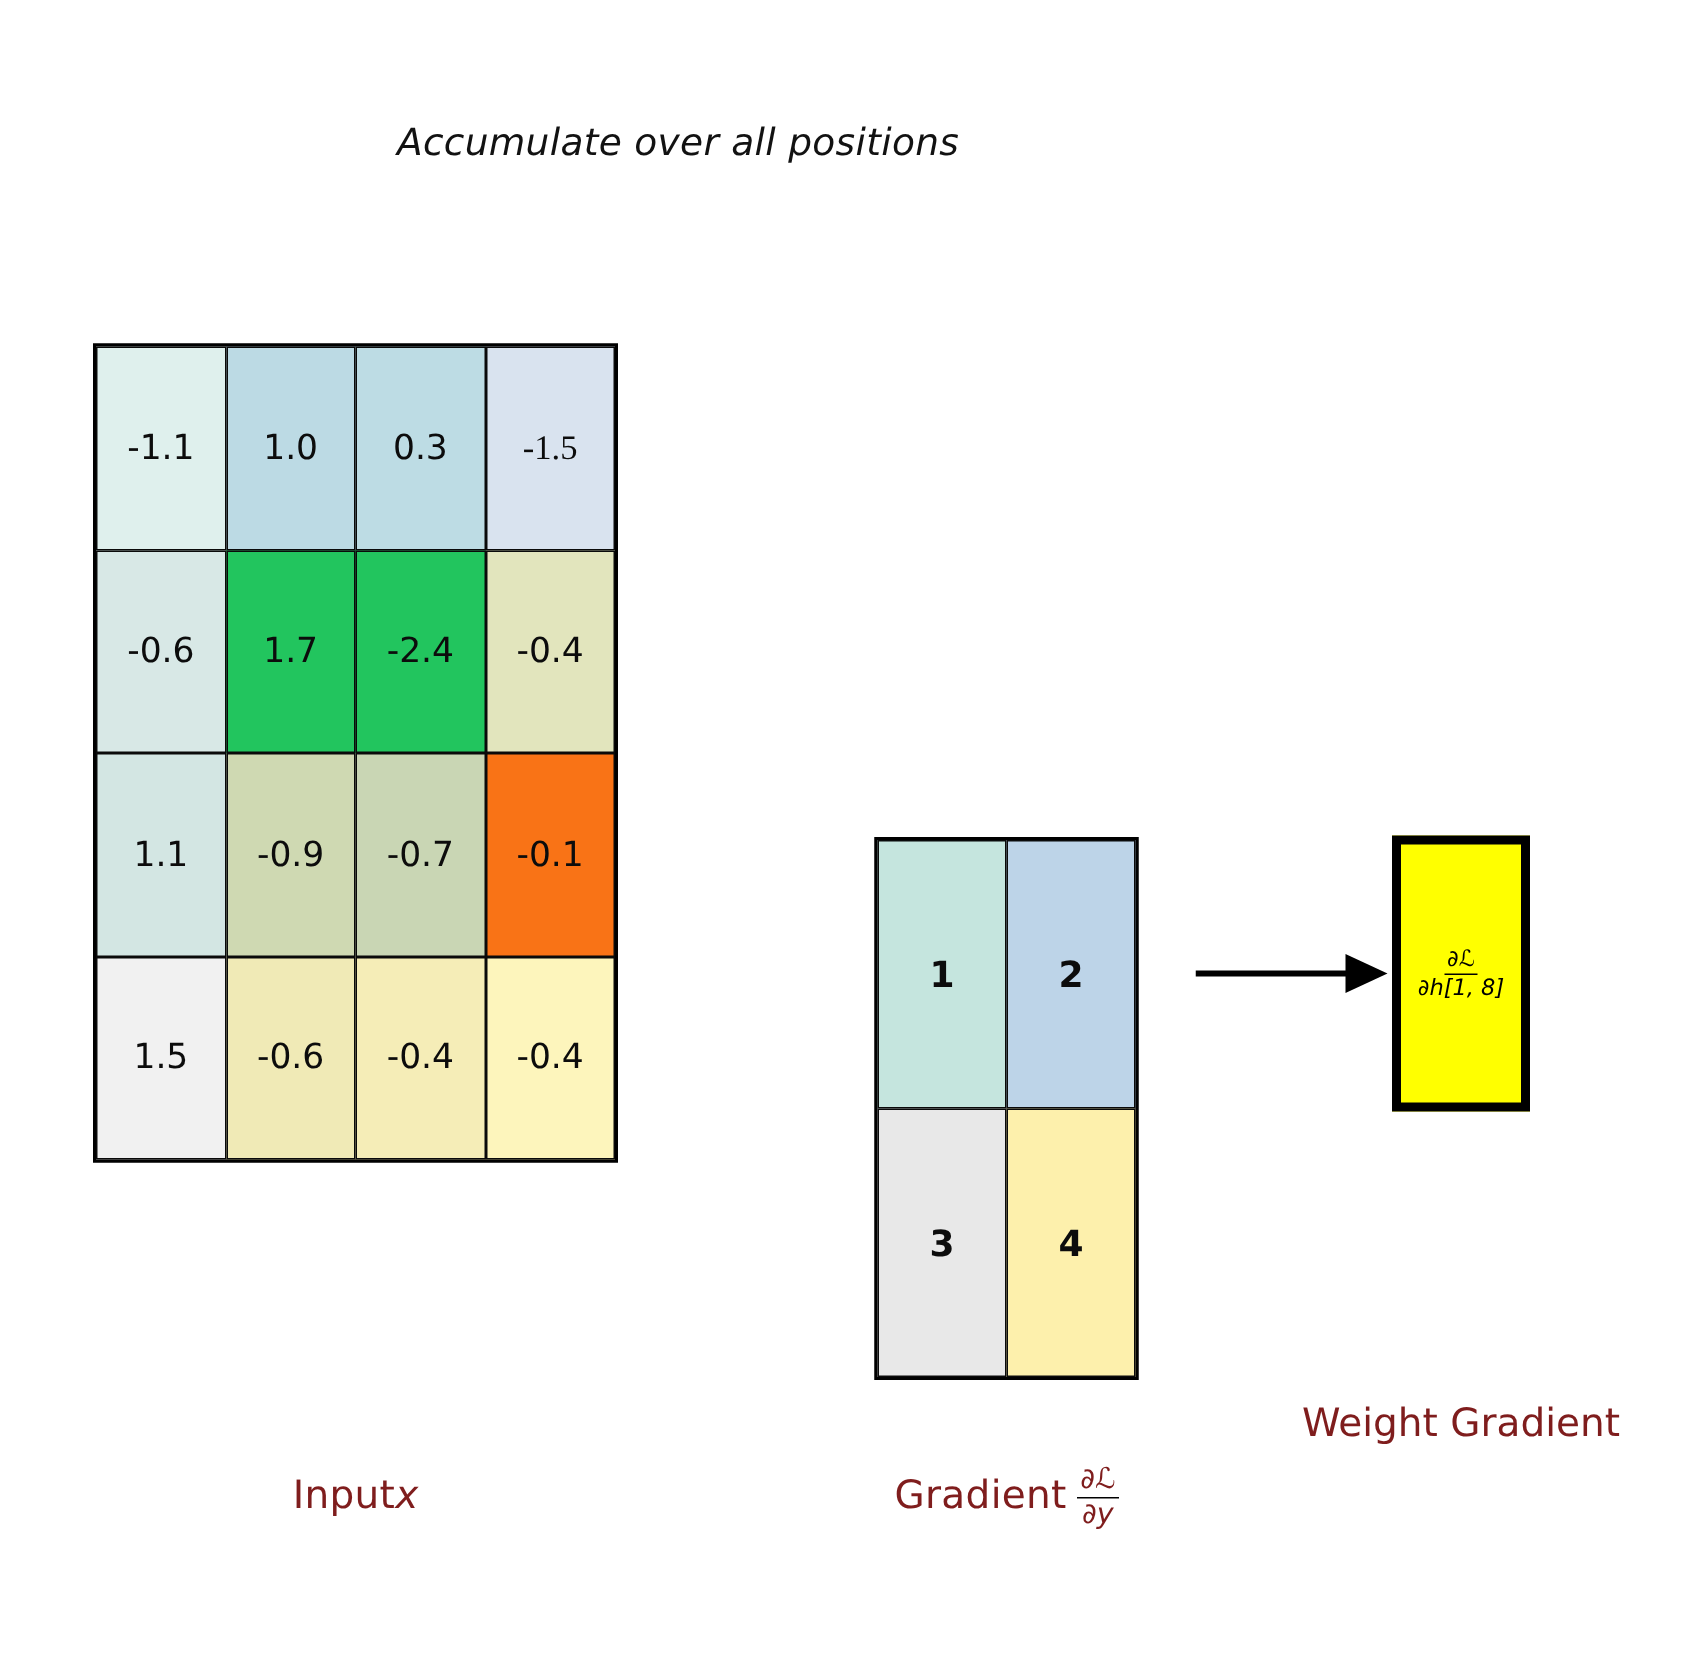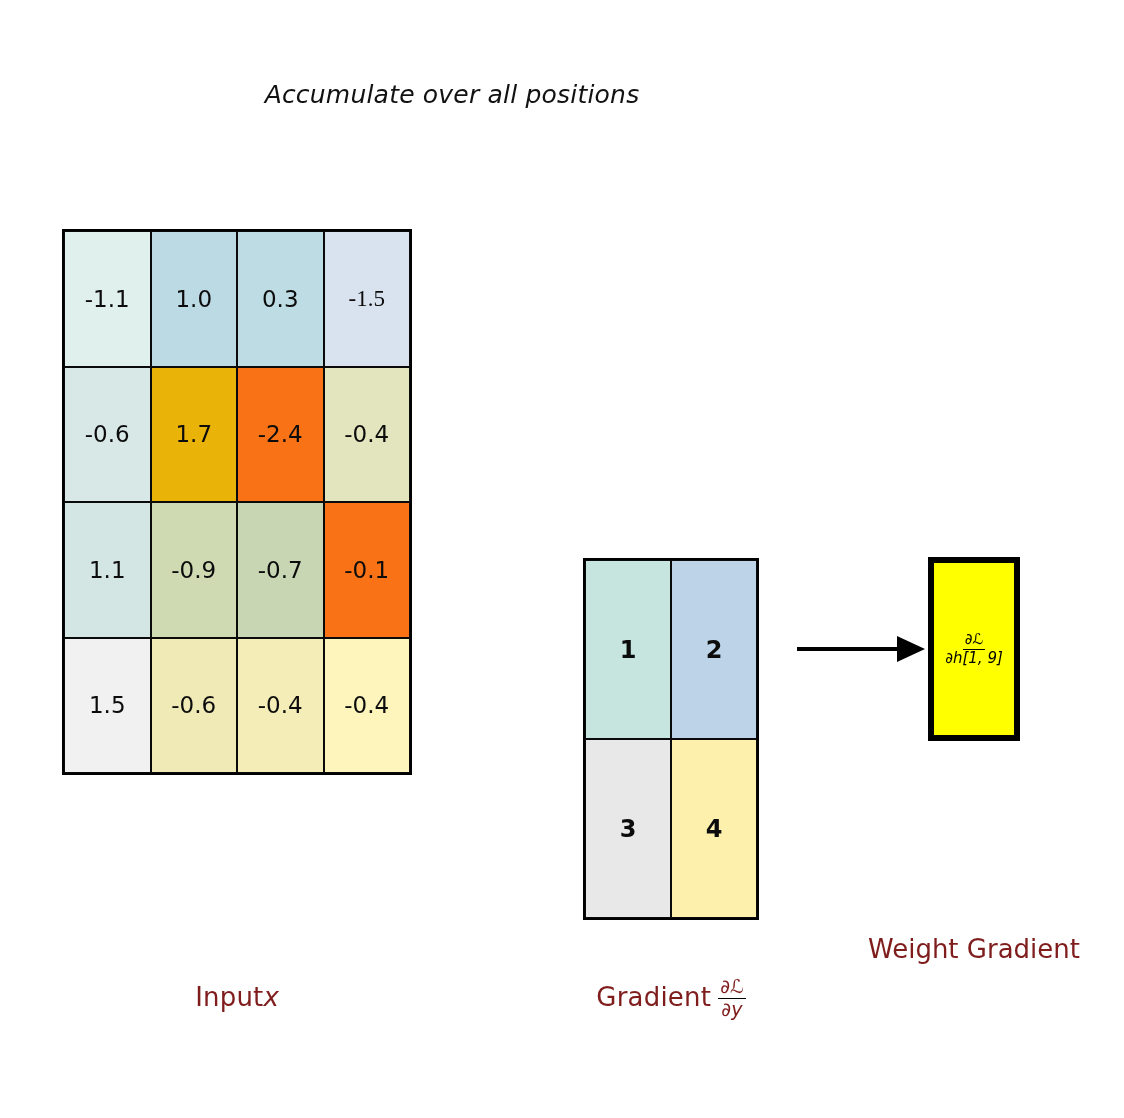--- a/index.html
+++ b/index.html
@@ -161,22 +161,22 @@
 <body>
 
 <div id="diagram-title">Accumulate over all positions</div>
 
 <div id="input-matrix" class="matrix">
   <div class="cell" style="background: rgb(223, 240, 237);">-1.1</div>
   <div class="cell" style="background: rgb(188, 218, 228);">1.0</div>
   <div class="cell" style="background: rgb(189, 220, 228);">0.3</div>
   <div class="cell" style="background: rgb(217, 227, 239); font-family: Liberation Serif, serif;">-1.5</div>
   <div class="cell" style="background: rgb(216, 232, 230);">-0.6</div>
-  <div class="cell" style="background: #eab308;">1.7</div>
-  <div class="cell" style="background: #f97316;">-2.4</div>
+  <div class="cell" style="background: #22c55e;">1.7</div>
+  <div class="cell" style="background: #22c55e;">-2.4</div>
   <div class="cell" style="background: rgb(226, 229, 189);">-0.4</div>
   <div class="cell" style="background: rgb(211, 230, 227);">1.1</div>
   <div class="cell" style="background: rgb(207, 217, 178);">-0.9</div>
   <div class="cell" style="background: rgb(201, 214, 180); text-align: center;">-0.7</div>
   <div class="cell" style="background: #f97316;">-0.1</div>
   <div class="cell" style="background: rgb(241, 241, 241);">1.5</div>
   <div class="cell" style="background: rgb(240, 234, 182);">-0.6</div>
   <div class="cell" style="background: rgb(245, 237, 183);">-0.4</div>
   <div class="cell" style="background: rgb(253, 245, 188);">-0.4</div>
 </div>
@@ -189,21 +189,21 @@
 </div>
 
 <svg id="flow-arrow" viewBox="0 0 130 34">
   <line x1="0" y1="17" x2="104" y2="17" stroke="#000000" stroke-width="4"></line>
   <polygon points="100,4 128,17 100,30" fill="#000000"></polygon>
 </svg>
 
 <div id="weight-gradient-box">
   <span class="frac" id="weight-gradient-formula">
     <span class="num">∂ℒ</span>
-    <span class="den">∂h[1, 9]</span>
+    <span class="den">∂h[1, 8]</span>
   </span>
 </div>
 
 <div class="caption" id="caption-input">
   <span class="cap-text">Input </span>
     <span class="ital">x</span>
 </div>
 
 <div class="caption" id="caption-gradient">
   <span class="cap-text">Gradient </span>

